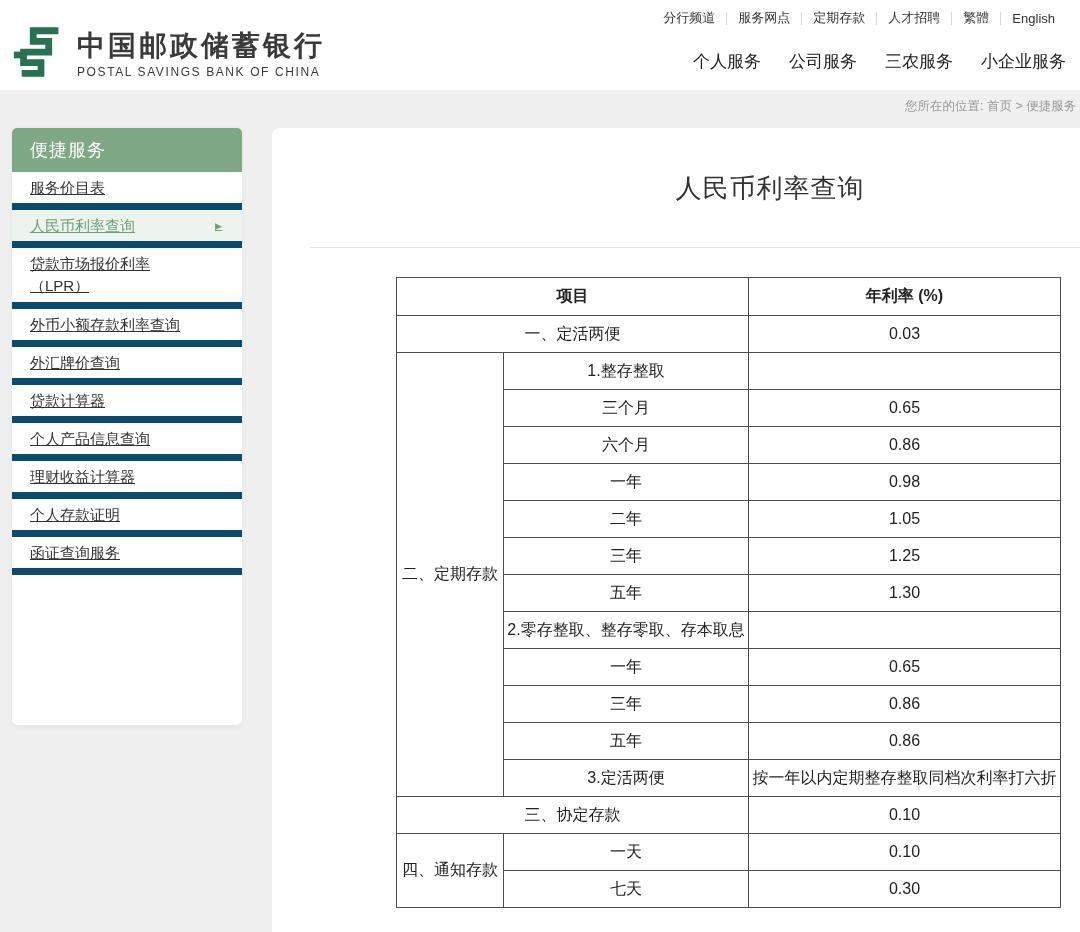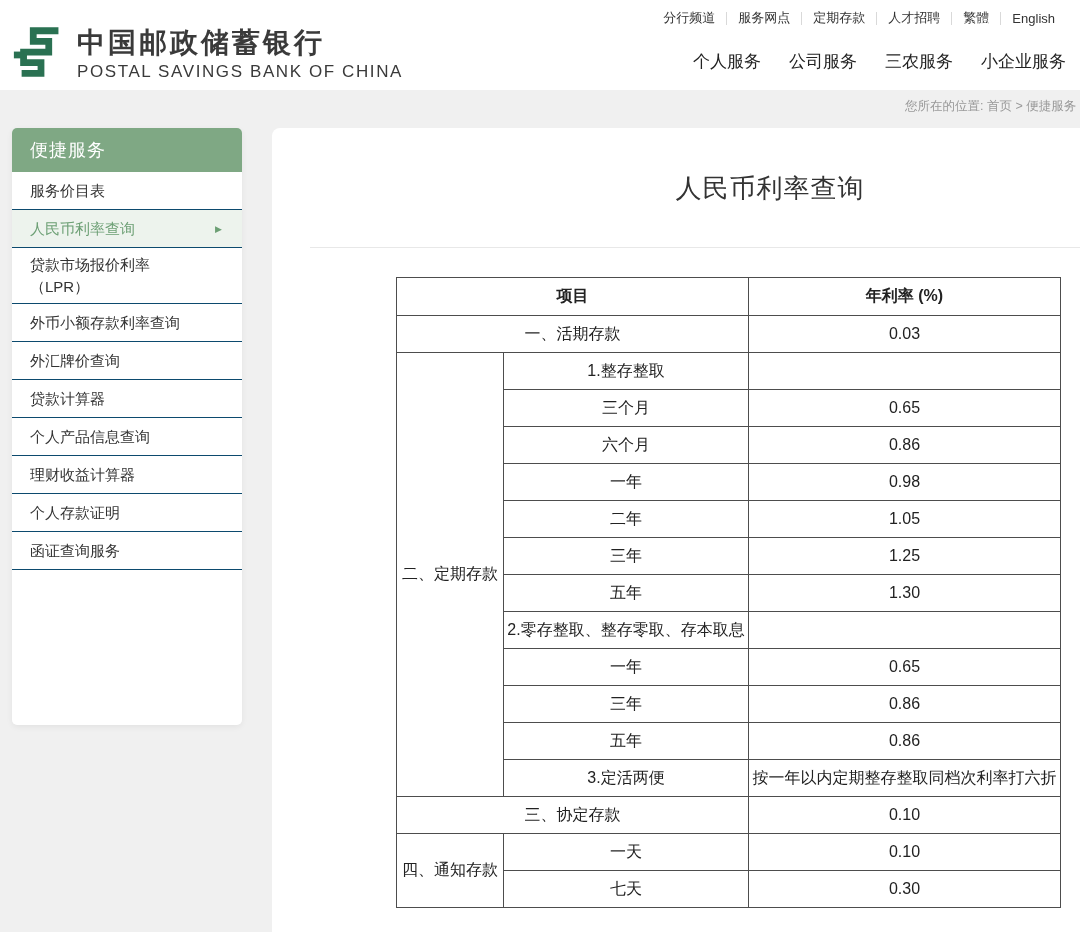--- a/index.html
+++ b/index.html
@@ -19,21 +19,21 @@
   .logo {
     position: absolute; left: 10px; top: 10px;
     display: flex; align-items: center; gap: 5px; margin-top: 12px;
   }
   .logo-emblem { width: 62px; height: 64px; }
   .logo-cn {
     font-size: 28px; font-weight: 700; letter-spacing: 3px;
     color: #3a3a3a; line-height: 34px; white-space: nowrap;
   }
   .logo-en {
-    font-size: 17px; letter-spacing: 1.6px;
+    font-size: 12px; letter-spacing: 1.6px;
     color: #3a3a3a; white-space: nowrap; margin-top: 2px;
   }
   .utility-nav {
     position: absolute; right: 14px; top: 8px;
     display: flex; align-items: center; height: 20px;
   }
   .utility-nav a {
     font-size: 13px; color: #333; text-decoration: none;
     padding: 0 11px; white-space: nowrap; cursor: pointer;
   }
@@ -64,21 +64,22 @@
   .sidebar-header {
     height: 44px; line-height: 44px;
     background: var(--sidebar-green, #7FA884);
     color: #fff; font-size: 18px; padding-left: 18px;
     letter-spacing: 1px;
   }
   .side-item {
     display: flex; align-items: center; justify-content: space-between;
     min-height: 38px; padding: 0 14px 0 18px;
     font-size: 15px; color: #333; cursor: pointer;
-    border-bottom: 1px solid #0c4a6e;
+    border-bottom: 7px solid #0c4a6e;
+    text-decoration: underline;
   }
   .side-item .side-label { white-space: pre-line; line-height: 22px; }
   .side-item.multiline { min-height: 56px; padding-top: 5px; padding-bottom: 5px; }
   .side-item.active {
     background: var(--active-bg, #EDF3ED);
     color: var(--active-green, #6C9F74);
   }
   .side-item .arrow {
     font-size: 9px; color: var(--active-green, #6C9F74); margin-right: 6px;
   }
@@ -198,21 +199,21 @@
         <col style="width:107px">
           <col style="width:245px">
           <col style="width:312px">
       </colgroup>
       <tbody>
           <tr>
             <th colspan="2">项目</th>
             <th>年利率 (%)</th>
           </tr>
           <tr>
-            <td colspan="2">一、活期存款</td>
+            <td colspan="2">一、定活两便</td>
             <td>0.03</td>
           </tr>
           <tr>
             <td rowspan="12">二、定期存款</td>
             <td>1.整存整取</td>
             <td></td>
           </tr>
           <tr>
             <td>三个月</td>
             <td>0.65</td>

